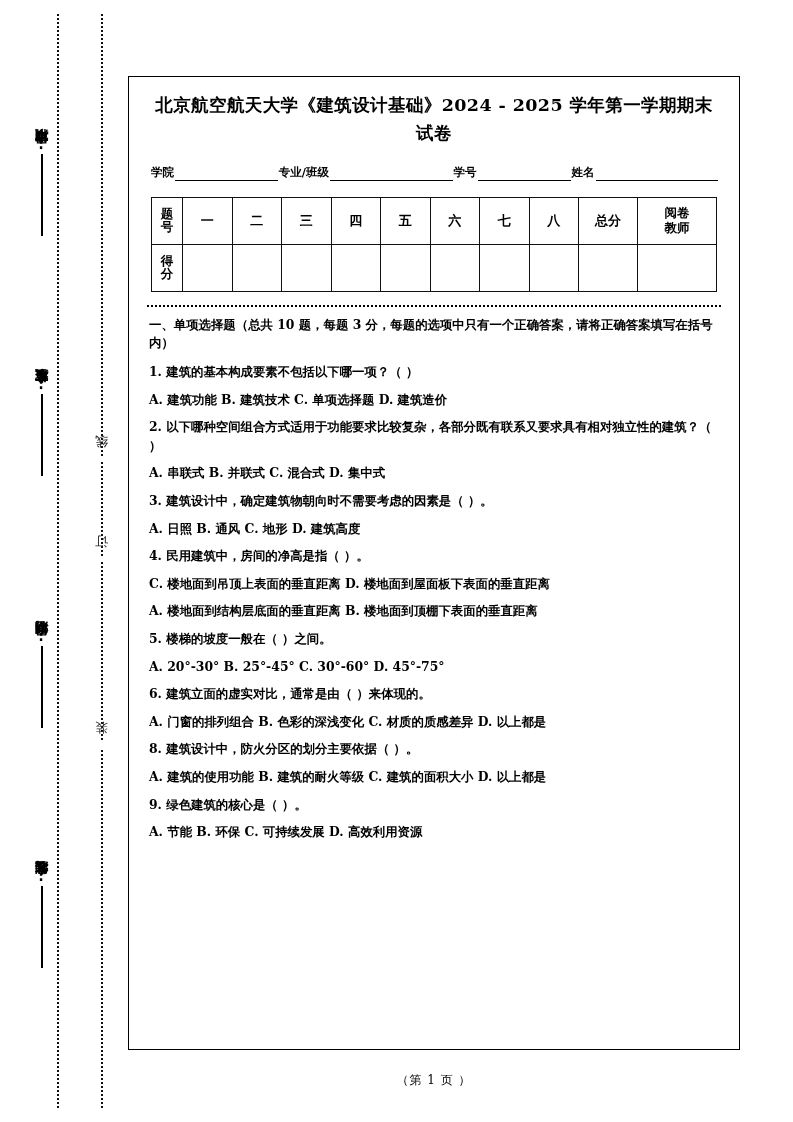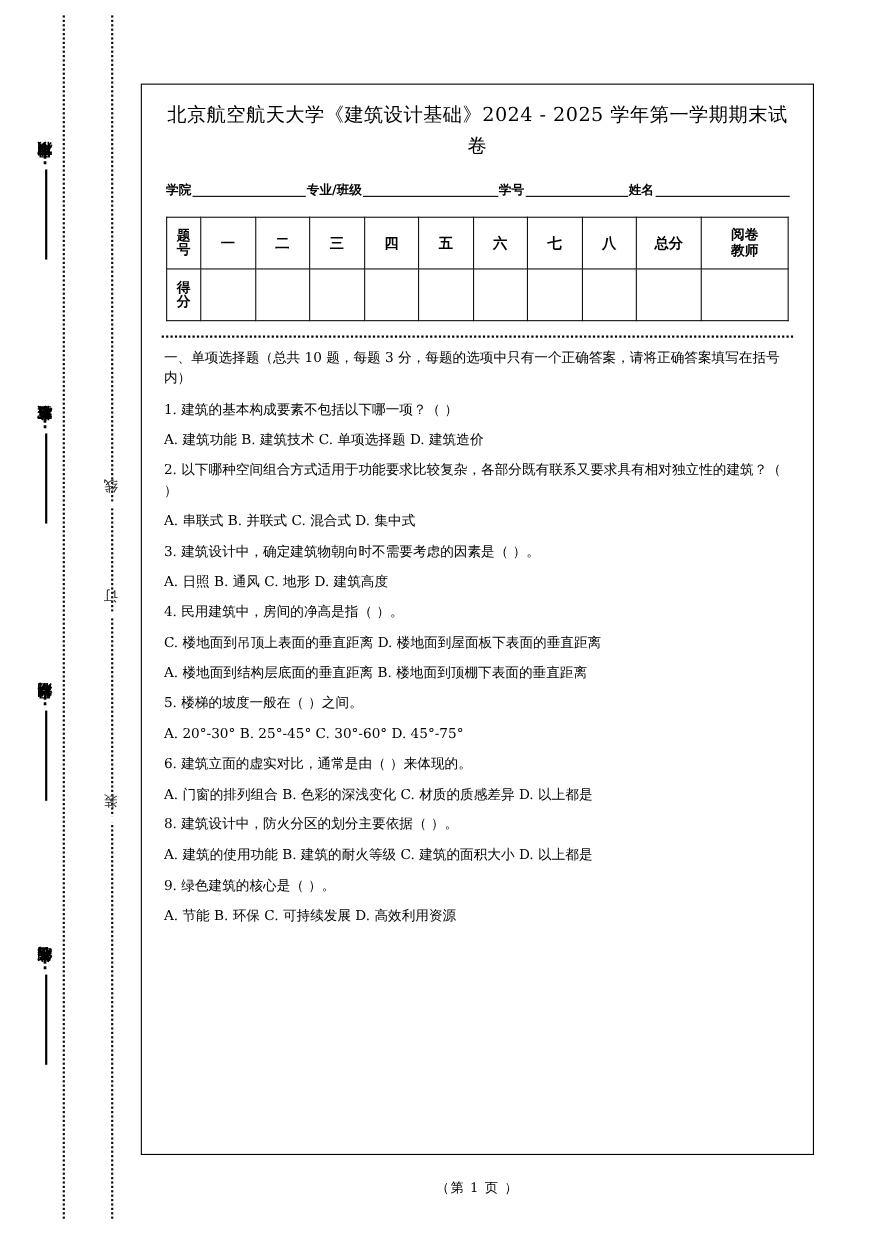--- a/index.html
+++ b/index.html
@@ -92,33 +92,33 @@
     width: 612px;
     height: 974px;
     border: 1.6px solid #000000;
     box-sizing: border-box;
   }
 
   #title {
     margin: 14px 22px 0 22px;
     text-align: center;
     font-family: "DejaVu Serif", "Liberation Serif", serif;
-    font-weight: normal;
+    font-weight: bold;
     font-size: 17.5px;
     line-height: 1.62;
     letter-spacing: 0.4px;
   }
 
   #idline {
     margin: 17px 20px 0 22px;
     font-family: "DejaVu Serif", "Liberation Serif", serif;
     font-size: 11.5px;
     font-weight: bold;
     display: flex;
-    align-items: flex-start;
+    align-items: flex-end;
     white-space: nowrap;
   }
   #idline .fld-label { flex: 0 0 auto; padding-bottom: 1px; }
   #idline .fld-blank {
     flex: 1 1 auto;
     border-bottom: 1.2px solid #000;
     height: 13px;
     margin: 0 1px;
   }
   #idline .b1 { flex-grow: 1.05; }
@@ -167,21 +167,21 @@
     margin: 13px 18px 0 18px;
     border-top: 2.4px dotted #000;
     height: 0;
   }
 
   
   #questions {
     margin: 9px 20px 0 20px;
     font-family: "DejaVu Serif", "Liberation Serif", serif;
     font-size: 12.4px;
-    font-weight: normal;
+    font-weight: bold;
     line-height: 1.5;
   }
   .q-section {
     margin: 0 0 10px 0;
     text-indent: 0;
   }
   .q-stem {
     margin: 0 0 9px 0;
   }
   .q-opts {

